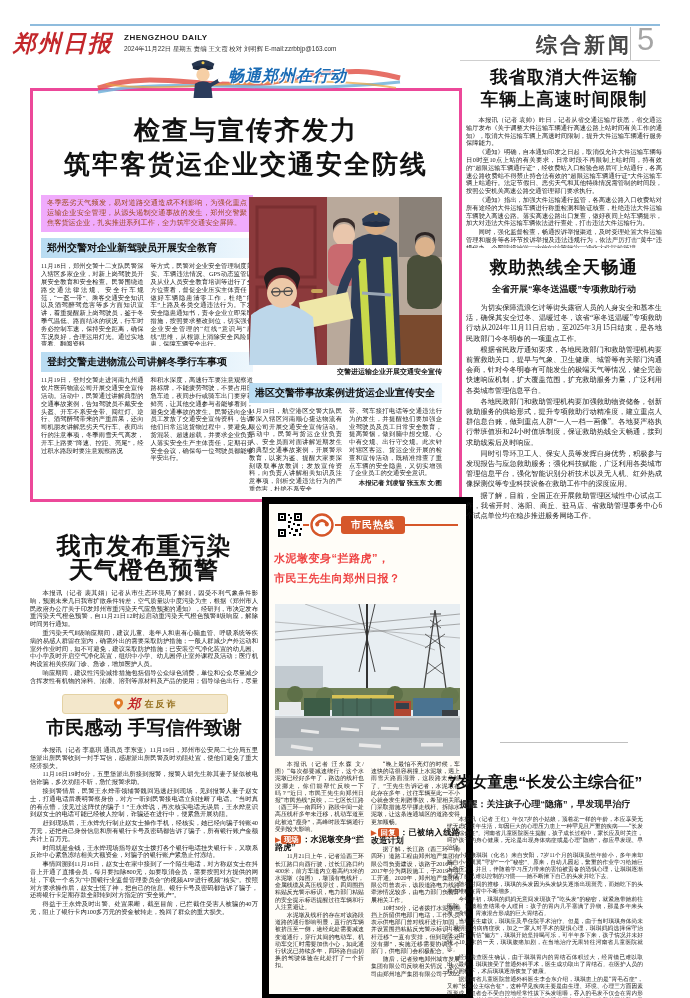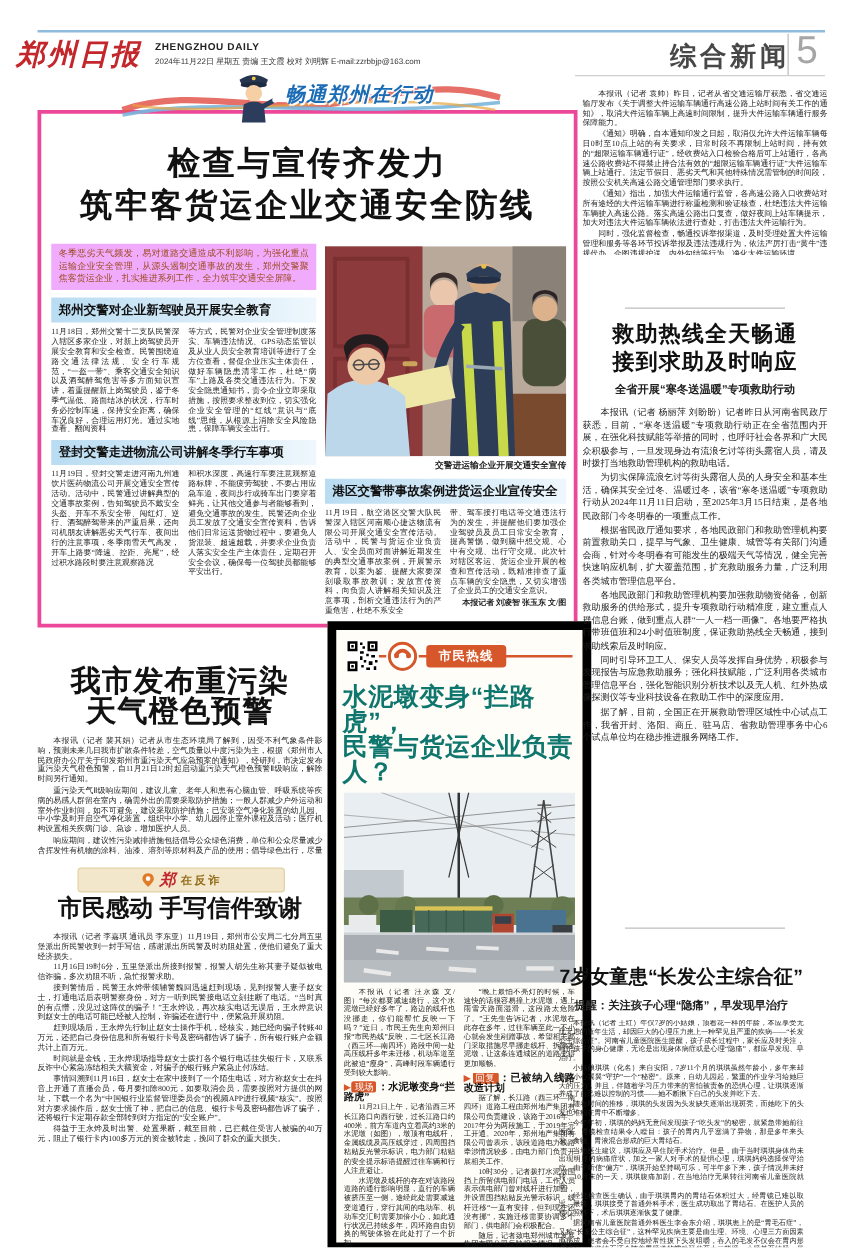--- a/index.html
+++ b/index.html
@@ -22,21 +22,21 @@
   .main-box{left:30px;top:88px;width:426px;height:408px;border:3px solid #ec4899;background:#fff;}
   .banner{left:96px;top:54px;width:306px;height:46px;z-index:3;}
   .banner svg.swoosh{position:absolute;left:0;top:12px;width:306px;height:30px;}
   .banner .cop{position:absolute;left:88px;top:0;width:38px;height:46px;}
   .banner .banner-text{position:absolute;left:132px;top:12px;font-size:16px;font-weight:800;
         font-style:italic;color:#1b6cb5;letter-spacing:1px;
         text-shadow:1px 1px 0 #fff,-1px -1px 0 #fff,0 0 2px #fff;}
   .mx-headline{left:0;right:0;top:22px;text-align:center;font-weight:800;font-size:26px;
         line-height:34px;letter-spacing:2px;color:#111;}
   .box-left{left:8px;top:104px;width:212px;}
-  .box-right{left:227px;top:106px;width:193px;}
+  .box-right{left:216px;top:106px;width:193px;}
   .intro{background:#f0abfc;color:#9c4a1e;font-size:7.2px;line-height:9.8px;text-align:justify;
         padding:4px 6px;font-family:"Liberation Serif",serif;}
   .subhead{display:block;background:linear-gradient(90deg,#b9dcf2,#eef7fd);padding:3px 6px;
         font-size:10px;font-weight:700;color:#111;margin-top:6px;}
   .tworow{display:flex;gap:7px;margin-top:4px;overflow:hidden;}
   .tworow .sc{flex:1;font-size:6.3px;line-height:7.8px;text-align:justify;
         font-family:"Liberation Serif",serif;color:#222;}
   .row1{height:84px;} .row2{height:92px;} .row3{height:84px;}
   .photo-main{width:193px;height:168px;display:block;}
   .caption{font-size:7px;font-weight:600;text-align:right;margin-top:2px;color:#222;}
@@ -63,28 +63,28 @@
   .art-police .article-body{margin-top:6px;height:224px;font-size:6.3px;line-height:7.8px;}
 
   
   .mid-box{left:262px;top:497px;width:197px;height:490px;border:7px solid #000000;background:#fffdf8;}
   .hl-header{position:relative;margin:6px 6px 0 6px;height:30px;}
   .hl-line{position:absolute;left:2px;right:2px;top:14px;height:2px;background:#d6572a;}
   .hl-qr{position:absolute;left:2px;top:2px;width:26px;height:26px;background:#fff;}
   .hl-phone{position:absolute;left:34px;top:2px;width:26px;height:26px;background:#fff;border-radius:50%;}
   .hl-badge{position:absolute;left:66px;top:6px;background:#d6572a;color:#fff;font-size:10px;
         font-weight:700;padding:2px 10px;border-radius:3px;letter-spacing:1px;}
-  .hl-headline{margin:8px 5px 6px 5px;font-size:20px;font-weight:800;line-height:20px;color:#0f766e;
+  .hl-headline{margin:8px 5px 16px 5px;font-size:11px;font-weight:800;line-height:20px;color:#ef4444;
         letter-spacing:.5px;}
   .hl-photo{display:block;margin:6px auto 0 auto;width:185px;height:152px;}
   .hl-body{margin:5px 6px 0 6px;height:220px;overflow:hidden;column-count:2;column-gap:7px;
         font-family:"Liberation Serif",serif;font-size:5.9px;line-height:7.2px;text-align:justify;}
   .hl-sub{margin:3px 0 2px 0;font-size:8.2px;font-weight:800;color:#111;text-indent:0;}
   .hl-tri{color:#d6572a;font-size:7px;margin-right:1px;}
-  .hl-tag{background:#d6572a;color:#fff;font-size:7.4px;font-weight:400;padding:0 2.5px;
+  .hl-tag{background:#d6572a;color:#fff;font-size:7.4px;font-weight:700;padding:0 2.5px;
         border-radius:2px;margin-right:1px;}
 
   
   .art-transport{left:466px;top:66px;width:196px;}
   .rt-h{font-size:17.5px;line-height:22px;letter-spacing:1px;}
   .art-transport .article-body{margin-top:6px;height:132px;font-size:6.3px;line-height:7.8px;}
   .div1{left:500px;top:246px;width:128px;}
   .art-rescue{left:466px;top:256px;width:196px;}
   .art-rescue .subtitle{margin-top:5px;}
   .art-rescue .article-body{margin-top:7px;height:400px;font-size:7.2px;line-height:10.2px;}
@@ -256,21 +256,21 @@
       <svg class="hl-phone" viewBox="0 0 26 26">
         <circle cx="13" cy="13" r="10.5" fill="#fff" stroke="#d6572a" stroke-width="2.4"></circle>
         <path d="M8 11.5 Q13 5.5 18 11.5" stroke="#d6572a" stroke-width="3" fill="none" stroke-linecap="round"></path>
         <circle cx="8.2" cy="12.5" r="2" fill="#d6572a"></circle>
         <circle cx="17.8" cy="12.5" r="2" fill="#d6572a"></circle>
       </svg>
       <div class="hl-badge">市民热线</div>
     </div>
     <div class="hl-headline">
       <div>水泥墩变身“拦路虎”，</div>
-      <div>民警与货运企业负责人？</div>
+      <div>市民王先生向郑州日报？</div>
     </div>
     <svg class="hl-photo" viewBox="0 0 185 152" preserveAspectRatio="none">
       <rect width="185" height="152" fill="#e8eef2"></rect>
       <line x1="0" y1="28" x2="185" y2="10" stroke="#777" stroke-width="0.6"></line>
       <line x1="0" y1="36" x2="185" y2="20" stroke="#777" stroke-width="0.6"></line>
       <line x1="0" y1="18" x2="185" y2="34" stroke="#888" stroke-width="0.5"></line>
       <line x1="30" y1="0" x2="160" y2="46" stroke="#888" stroke-width="0.5"></line>
       <path d="M148 92 L160 6 L172 92" stroke="#444" stroke-width="1.3" fill="none"></path>
       <path d="M150 30 L170 44 M150 44 L170 30 M152 58 L168 70 M152 70 L168 58 M155 16 L166 24 M155 24 L166 16" stroke="#444" stroke-width="0.8"></path>
       <line x1="155" y1="10" x2="166" y2="10" stroke="#444" stroke-width="1"></line>
@@ -321,38 +321,40 @@
       </div>
       <div>
           <p class="para">据了解，长江路（西三环—南四环）道路工程由郑州地产集团有限公司负责建设，该路于2016年、2017年分为两段施工，于2019年完工开通。2020年，郑州地产集团有限公司曾表示，该段道路电力线路牵涉情况较多，由电力部门负责开展相关工作。</p>
           <p class="para">10时30分，记者拨打水泥墩围挡上所留供电部门电话，工作人员表示供电部门曾对线杆进行加固，并设置围挡粘贴反光警示标识，线杆迁移“一直有安排，但到现在还没有挪”，实施迁移需要协调多个部门，供电部门会积极配合。</p>
           <p class="para">随后，记者致电郑州城市发展集团有限公司反映相关情况，该公司由郑州地产集团有限公司于2022年12月郑州市属国有企业重组整合中更名而来，相关工作人员回复称该处高压线杆已被纳入二七区的一个线路改造计划，公司将在线路改造完成迁改后对此处路面进行处置。</p>
         </div>
     </div>
   </div>
 
   <div class="abs art-transport">
+    <div class="hl-center rt-h">
+      <div>我省取消大件运输</div>
+      <div>车辆上高速时间限制</div>
+    </div>
     <div class="article-body">
         <p class="para">本报讯（记者 袁帅）昨日，记者从省交通运输厅获悉，省交通运输厅发布《关于调整大件运输车辆通行高速公路上站时间有关工作的通知》，取消大件运输车辆上高速时间限制，提升大件运输车辆通行服务保障能力。</p>
         <p class="para">《通知》明确，自本通知印发之日起，取消仅允许大件运输车辆每日0时至10点上站的有关要求，日常时段不再限制上站时间，持有效的“超限运输车辆通行证”，经收费站入口检验合格后可上站通行，各高速公路收费站不得禁止持合法有效的“超限运输车辆通行证”大件运输车辆上站通行。法定节假日、恶劣天气和其他特殊情况需管制的时间段，按照公安机关高速公路交通管理部门要求执行。</p>
         <p class="para">《通知》指出，加强大件运输通行监管，各高速公路入口收费站对所有途经的大件运输车辆进行称重检测和验证核查，杜绝违法大件运输车辆驶入高速公路。落实高速公路出口复查，做好夜间上站车辆提示，加大对违法大件运输车辆依法进行查处，打击违法大件运输行为。</p>
         <p class="para">同时，强化监督检查，畅通投诉举报渠道，及时受理处置大件运输管理和服务等各环节投诉举报及违法违规行为，依法严厉打击“黄牛”违规代办、企图违规护送、内外勾结等行为，净化大件运输环境。</p>
       </div>
   </div>
 
   <div class="abs divider div1"></div>
 
   <div class="abs art-rescue">
     <div class="hl-center rt-h">
       <div>救助热线全天畅通</div>
-      <div>接到求助及时响应</div>
     </div>
     <div class="subtitle">全省开展“寒冬送温暖”专项救助行动</div>
     <div class="article-body">
-        <p class="para">本报讯（记者 杨丽萍 刘盼盼）记者昨日从河南省民政厅获悉，目前，“寒冬送温暖”专项救助行动正在全省范围内开展，在强化科技赋能等举措的同时，也呼吁社会各界和广大民众积极参与，一旦发现身边有流浪乞讨等街头露宿人员，请及时拨打当地救助管理机构的救助电话。</p>
         <p class="para">为切实保障流浪乞讨等街头露宿人员的人身安全和基本生活，确保其安全过冬、温暖过冬，该省“寒冬送温暖”专项救助行动从2024年11月11日启动，至2025年3月15日结束，是各地民政部门今冬明春的一项重点工作。</p>
         <p class="para">根据省民政厅通知要求，各地民政部门和救助管理机构要前置救助关口，提早与气象、卫生健康、城管等有关部门沟通会商，针对今冬明春有可能发生的极端天气等情况，健全完善快速响应机制，扩大覆盖范围，扩充救助服务力量，广泛利用各类城市管理信息平台。</p>
         <p class="para">各地民政部门和救助管理机构要加强救助物资储备，创新救助服务的供给形式，提升专项救助行动精准度，建立重点人群信息台账，做到重点人群“一人一档一画像”。各地要严格执行带班值班和24小时值班制度，保证救助热线全天畅通，接到求助线索后及时响应。</p>
         <p class="para">同时引导环卫工人、保安人员等发挥自身优势，积极参与发现报告与应急救助服务；强化科技赋能，广泛利用各类城市管理信息平台，强化智能识别分析技术以及无人机、红外热成像探测仪等专业科技设备在救助工作中的深度应用。</p>
         <p class="para">据了解，目前，全国正在开展救助管理区域性中心试点工作，我省开封、洛阳、商丘、驻马店、省救助管理事务中心6个试点单位均在稳步推进服务网络工作。</p>
       </div>
   </div>
 
   <div class="abs divider div2"></div>
 

